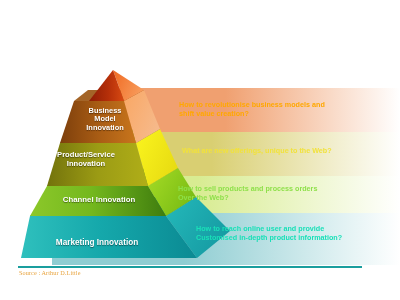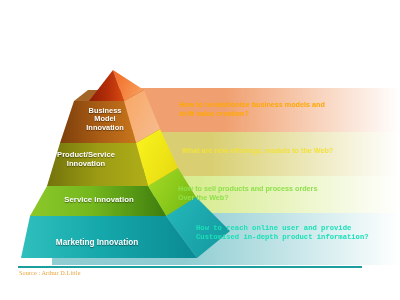--- a/index.html
+++ b/index.html
@@ -62,21 +62,21 @@
   .question {
     position: absolute;
     font-weight: bold;
     line-height: 1.25;
     white-space: pre-line;
     pointer-events: none;
   }
   #question-0 { left: 155px; top: 100px; width: 200px; font-size: 7.2px; color: #ffa800; }
   #question-1 { left: 182px; top: 146px; width: 200px; font-size: 7.2px; color: #f2e23a; }
   #question-2 { left: 178px; top: 184px; width: 200px; font-size: 7.2px; color: #8ee04a; }
-  #question-3 { left: 196px; top: 224px; width: 200px; font-size: 7.2px; color: #19e0b8; font-family: Liberation Mono, monospace; }
+  #question-3 { left: 196px; top: 224px; width: 200px; font-size: 7.2px; color: #19e0b8; }
 
   
   #source-rule {
     position: absolute;
     left: 18px;
     top: 266px;
     width: 344px;
     height: 1.5px;
     background: #1a9e9e;
   }
@@ -184,26 +184,26 @@
       <polygon points="113,70 144,90 124,101" fill="url(#g-side-apex)"></polygon>
       <polygon points="113,70 124,101 89,101" fill="url(#g-apex)"></polygon>
     </g>
   </svg>
 
   <div class="tier-label" id="tier-label-0">Business
 Model
 Innovation</div>
   <div class="tier-label" id="tier-label-1">Product/Service
 Innovation</div>
-  <div class="tier-label" id="tier-label-2">Service Innovation</div>
+  <div class="tier-label" id="tier-label-2">Channel Innovation</div>
   <div class="tier-label" id="tier-label-3">Marketing Innovation</div>
 
   <div class="question" id="question-0" style="color: rgb(255, 168, 0); margin-left: 24px;">How to revolutionise business models and
 shift value creation?</div>
-  <div class="question" id="question-1" style="color: rgb(242, 226, 58);">What are new offerings, models to the Web?</div>
+  <div class="question" id="question-1" style="color: rgb(242, 226, 58);">What are new offerings, unique to the Web?</div>
   <div class="question" id="question-2" style="color: rgb(142, 224, 74);">How to sell products and process orders
 Over the Web?</div>
   <div class="question" id="question-3" style="color: rgb(25, 224, 184);">How to reach online user and provide
 Customised in-depth product information?</div>
 
   <div id="source-rule" style="background: rgb(26, 158, 158);"></div>
   <div id="source-note">Source : Arthur D.Little</div>
 
 </div>
 

